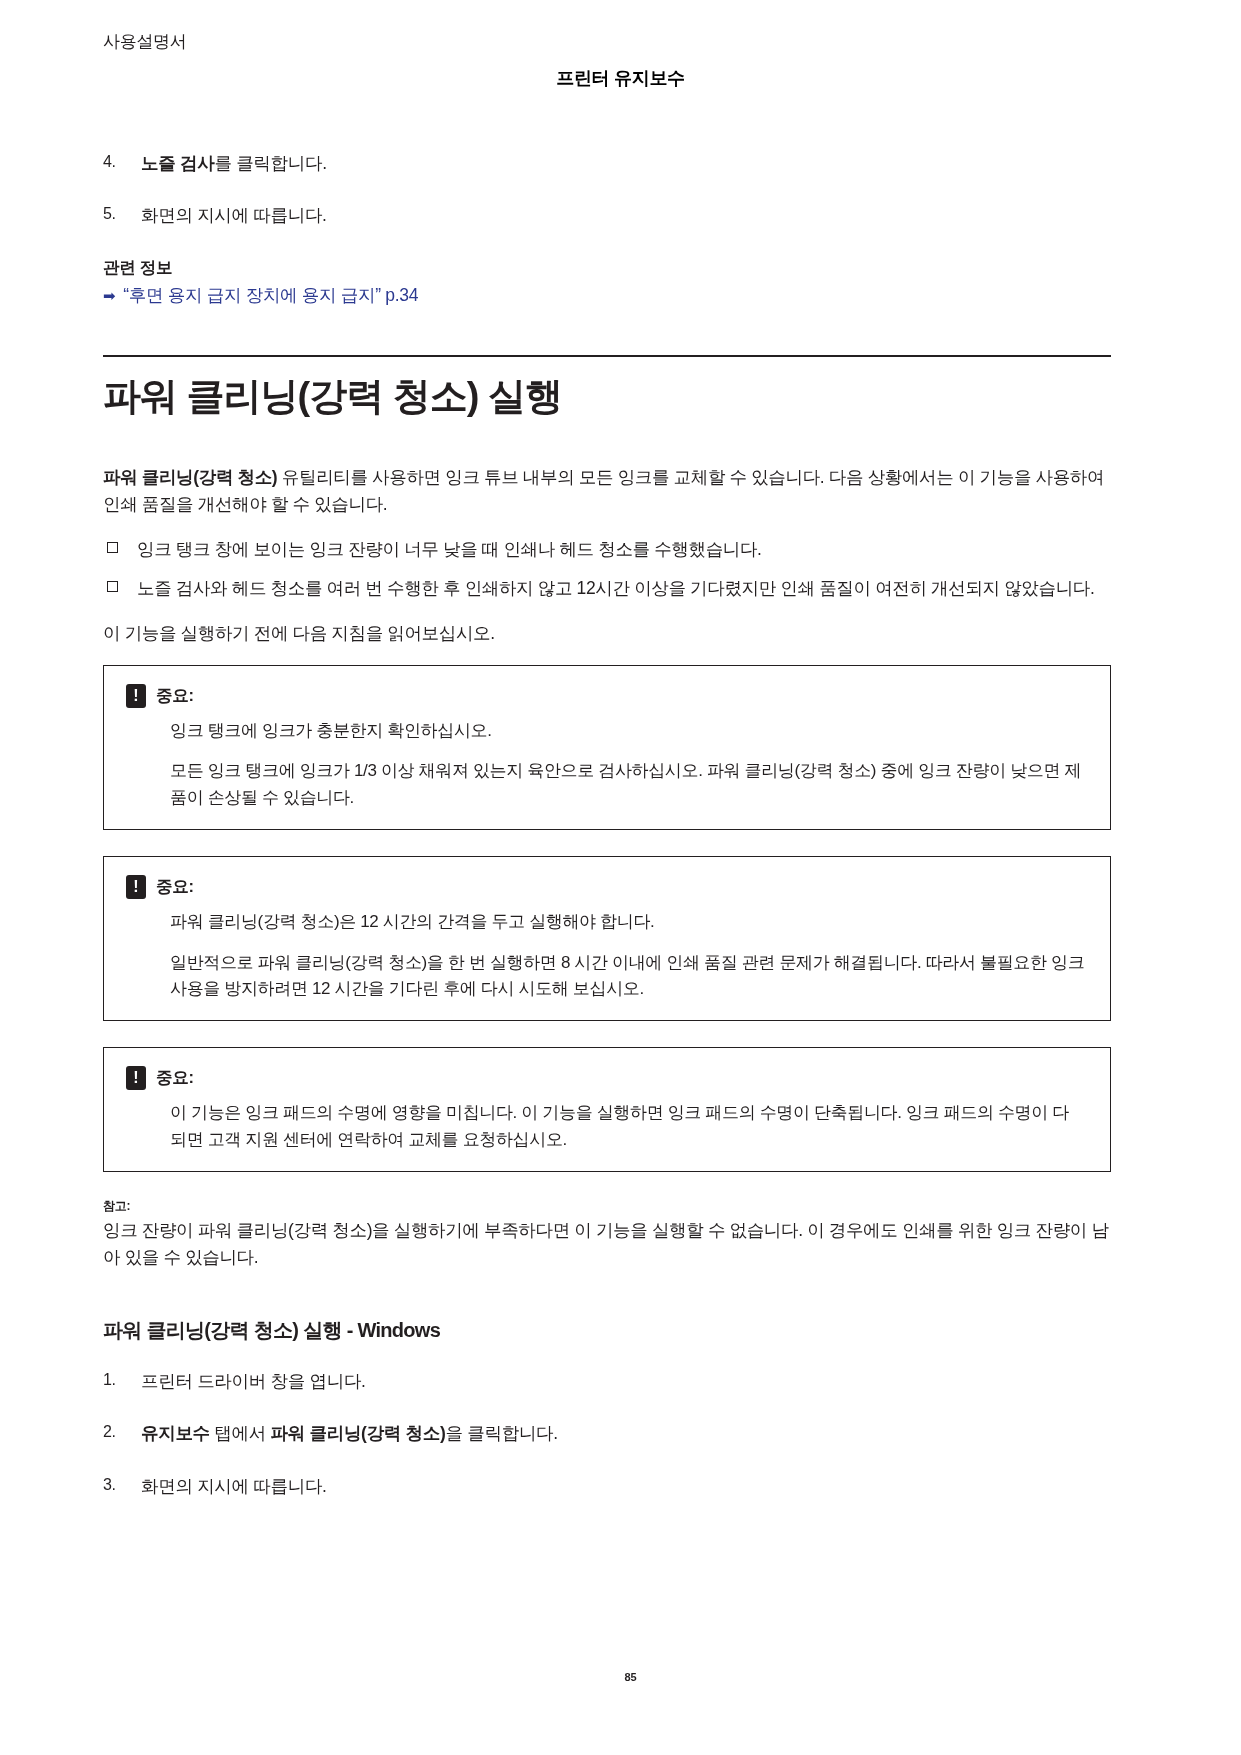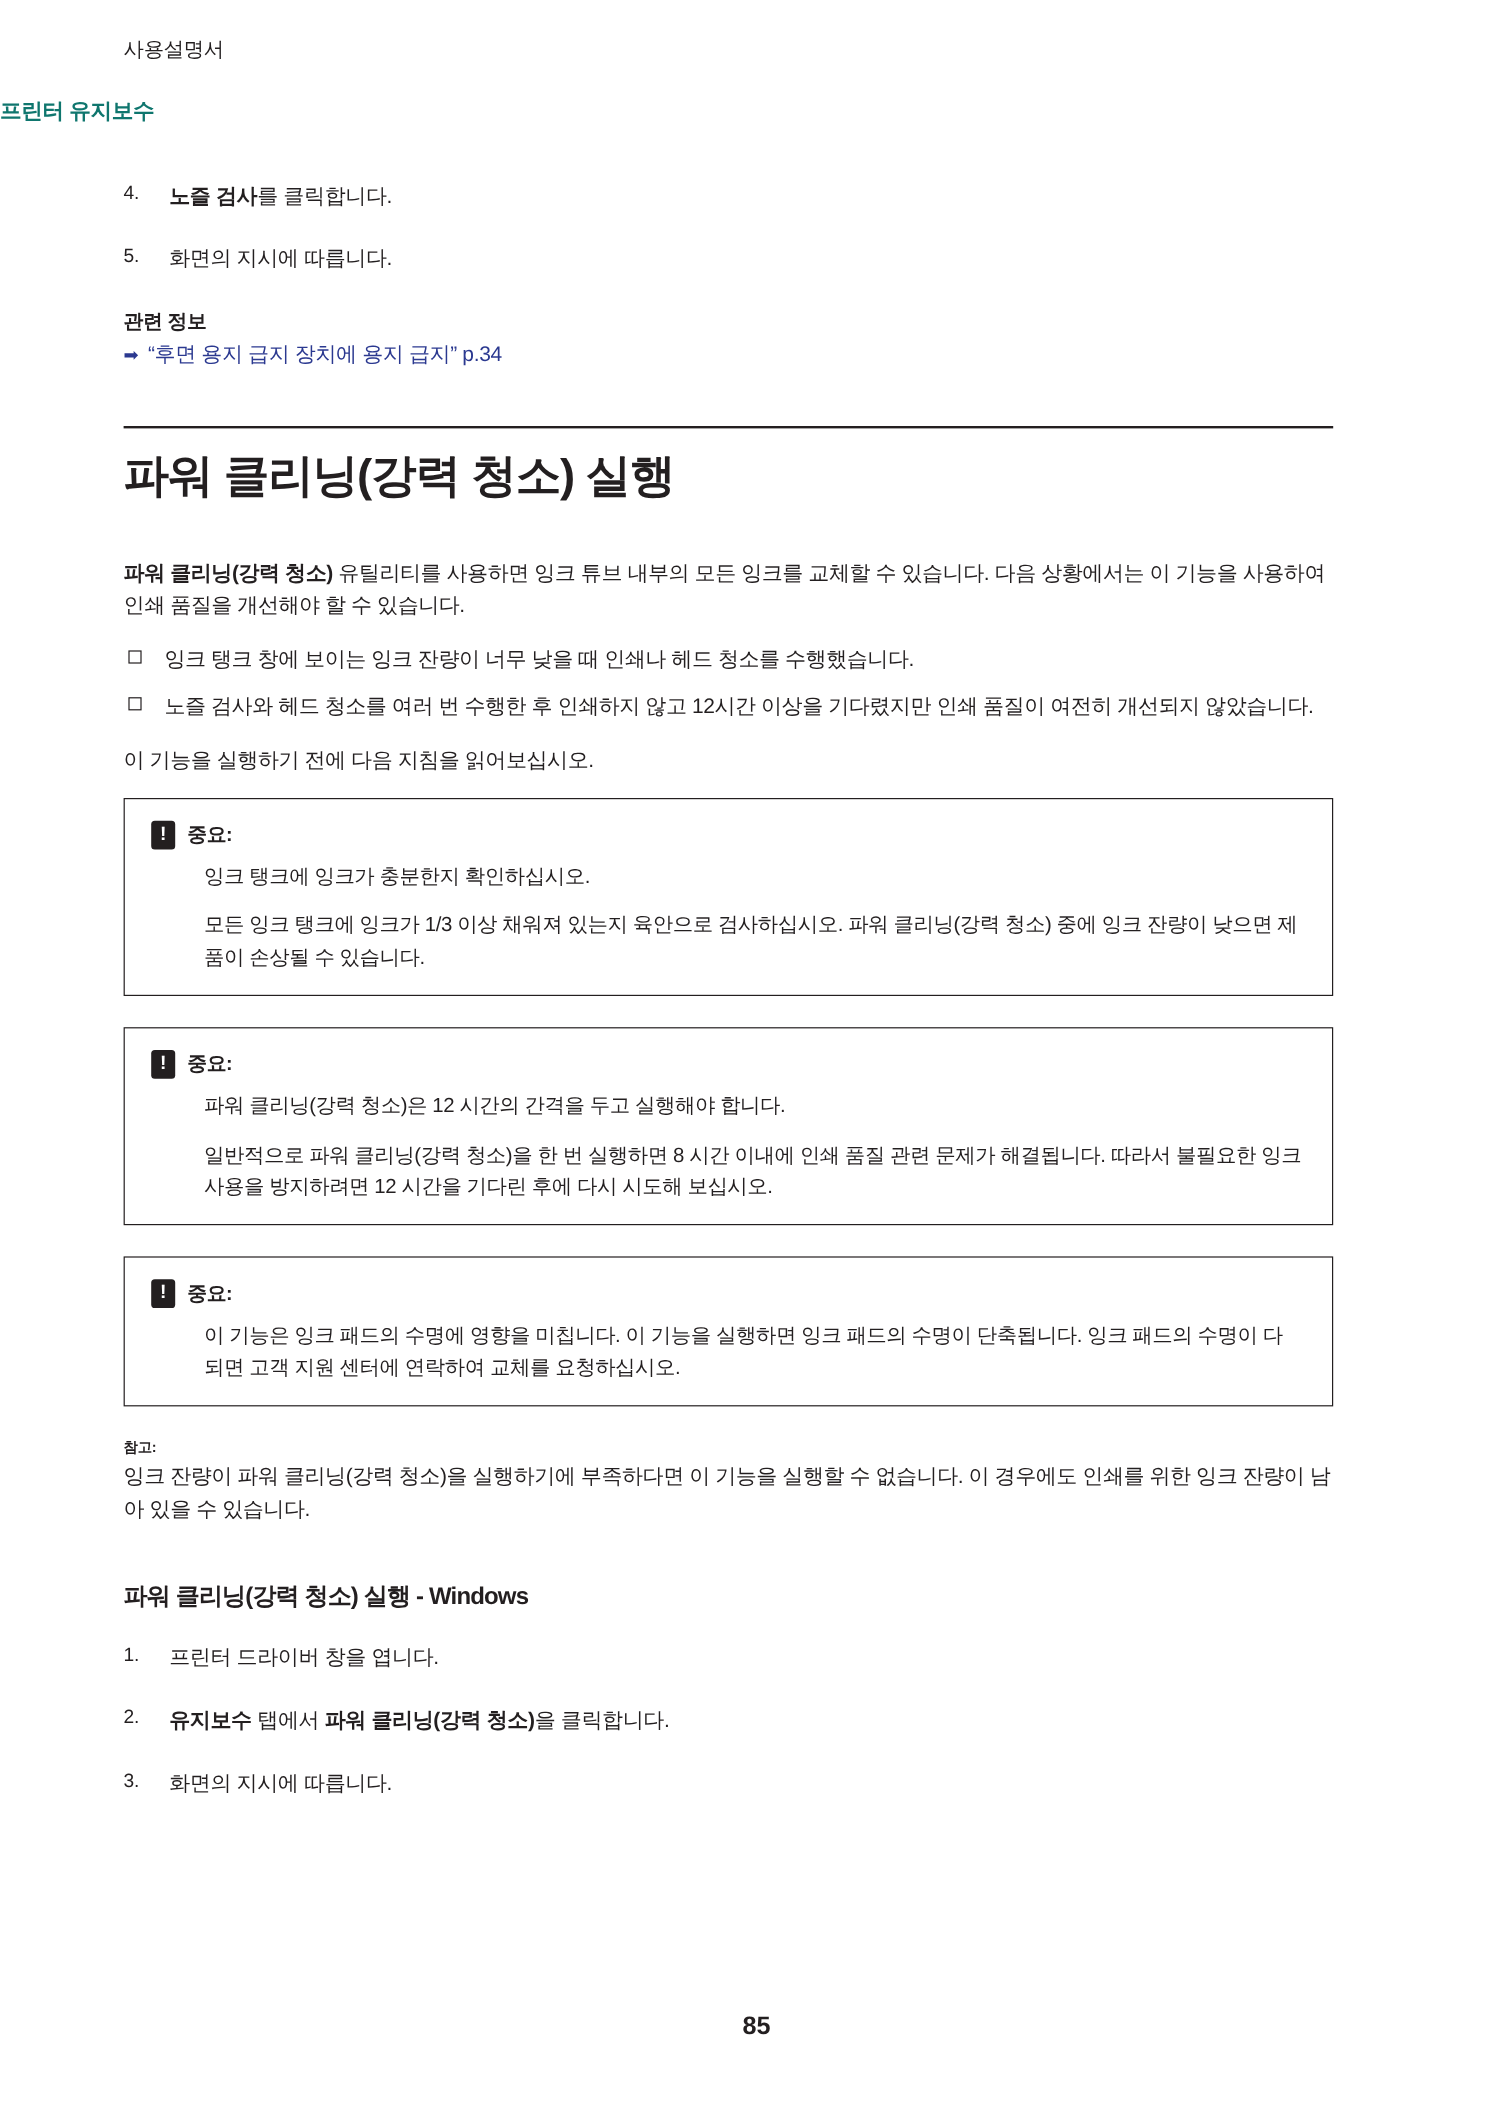--- a/index.html
+++ b/index.html
@@ -27,26 +27,26 @@
     left: 103px;
     top: 30px;
     font-size: 17px;
     letter-spacing: -0.3px;
     color: #231f20;
   }
   .header-center {
     position: absolute;
     left: 0;
     right: 0;
-    top: 80px;
-    text-align: left;
+    top: 66px;
+    text-align: center;
     font-size: 18px;
     font-weight: bold;
     letter-spacing: -0.3px;
-    color: #0f766e;
+    color: #000000;
   }
   .content {
     position: absolute;
     left: 103px;
     top: 150px;
     width: 1008px;
   }
   
   .numlist {
     margin: 0;
@@ -181,23 +181,23 @@
   h2.sub {
     font-size: 20px;
     font-weight: bold;
     letter-spacing: -0.7px;
     margin: 46px 0 24px 0;
   }
   .footer {
     position: absolute;
     left: 0;
     right: 0;
-    bottom: 54px;
-    text-align: center;
-    font-size: 21px;
+    bottom: 72px;
+    text-align: center;
+    font-size: 11px;
     font-weight: bold;
     margin-left: 20px;
   }
 </style>
 </head>
 <body>
 
 <div class="page">
 
   <div class="header-left">사용설명서</div>

